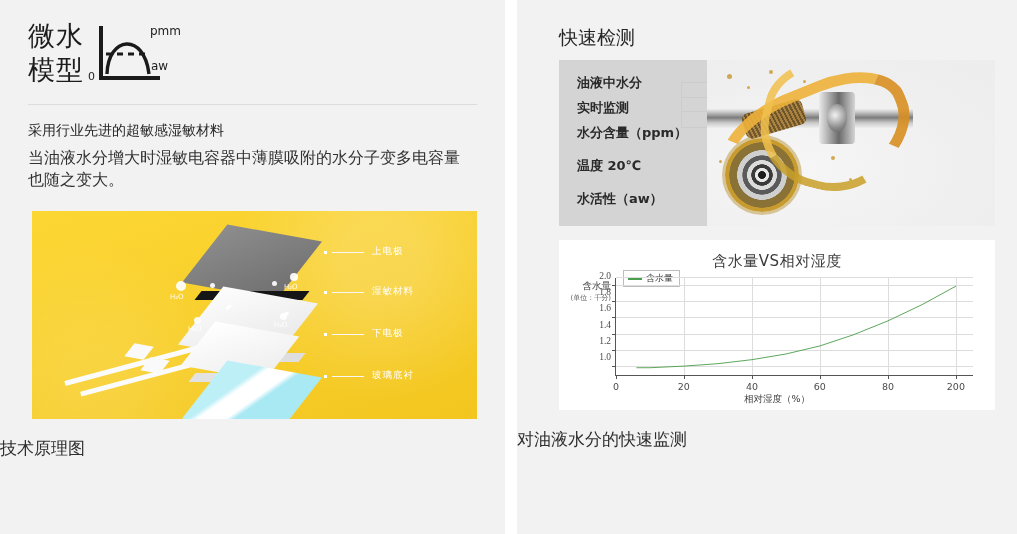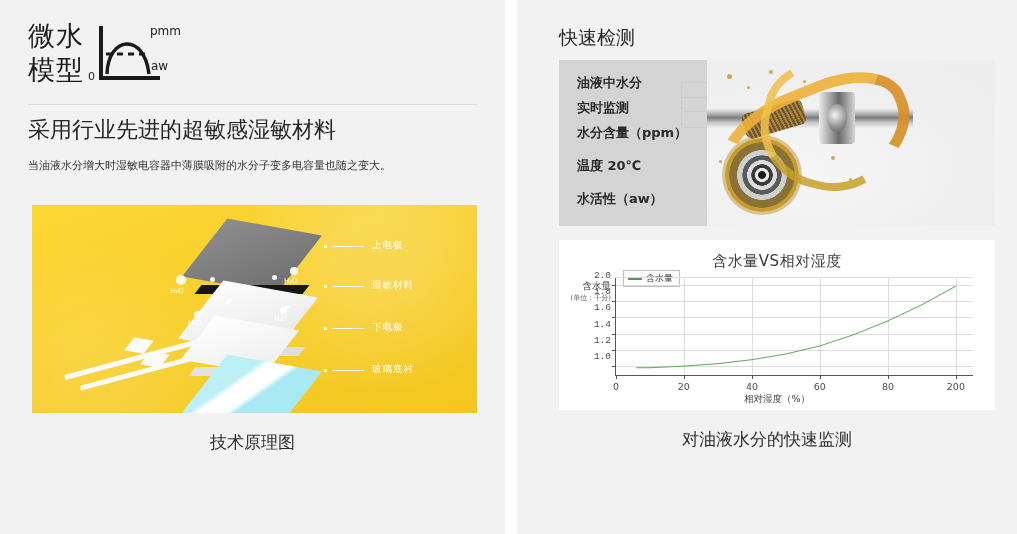--- a/index.html
+++ b/index.html
@@ -97,45 +97,44 @@
   }
   .feature-cell.left-col {
     padding-right: 18px;
   }
   .divider {
     height: 1px;
     background: #dcdcdc;
     margin: 12px 28px 0 28px;
   }
   .sec-title {
-    font-size: 22px;
+    font-size: 14px;
     line-height: 30px;
     color: #262626;
     padding: 10px 28px 0 28px;
     font-family: "DejaVu Sans", sans-serif;
   }
   .sec-body {
-    font-size: 11px;
-    line-height: 38px;
+    font-size: 16px;
+    line-height: 22px;
     color: #333333;
     padding: 2px 34px 0 28px;
     font-family: "DejaVu Sans", sans-serif;
   }
   .figure-yellow {
     position: relative;
     margin: 20px 28px 0 32px;
     height: 208px;
     background:
       radial-gradient(circle at 78% 22%, rgba(255,255,255,0.18) 0 10%, rgba(255,255,255,0) 38%),
       radial-gradient(circle at 14% 82%, rgba(255,255,255,0.10) 0 8%, rgba(255,255,255,0) 34%),
       linear-gradient(160deg, #fcd734 0%, #f8cf2b 48%, #f3c61f 100%);
     overflow: hidden;
   }
   .cap {
-    text-align: center;
     font-size: 17px;
     line-height: 26px;
     color: #2e2e2e;
     padding-top: 16px;
     font-family: "DejaVu Sans", sans-serif;
   }
 
   
   .slab { position: absolute; }
   .slab .face {
@@ -354,21 +353,21 @@
   }
   .grid-h { left: 0; right: 0; height: 1px; }
   .grid-v { top: 0; bottom: 0; width: 1px; }
   .ytick {
     position: absolute;
     right: 100%;
     margin-right: 5px;
     font-size: 9.5px;
     color: #4a4a4a;
     transform: translateY(-50%);
-    font-family: Liberation Mono, monospace;
+    font-family: Liberation Serif, serif;
     white-space: nowrap;
   }
   .ytick-mark {
     position: absolute;
     right: 100%;
     width: 4px; height: 1px;
     background: #555;
   }
   .xtick {
     position: absolute;

